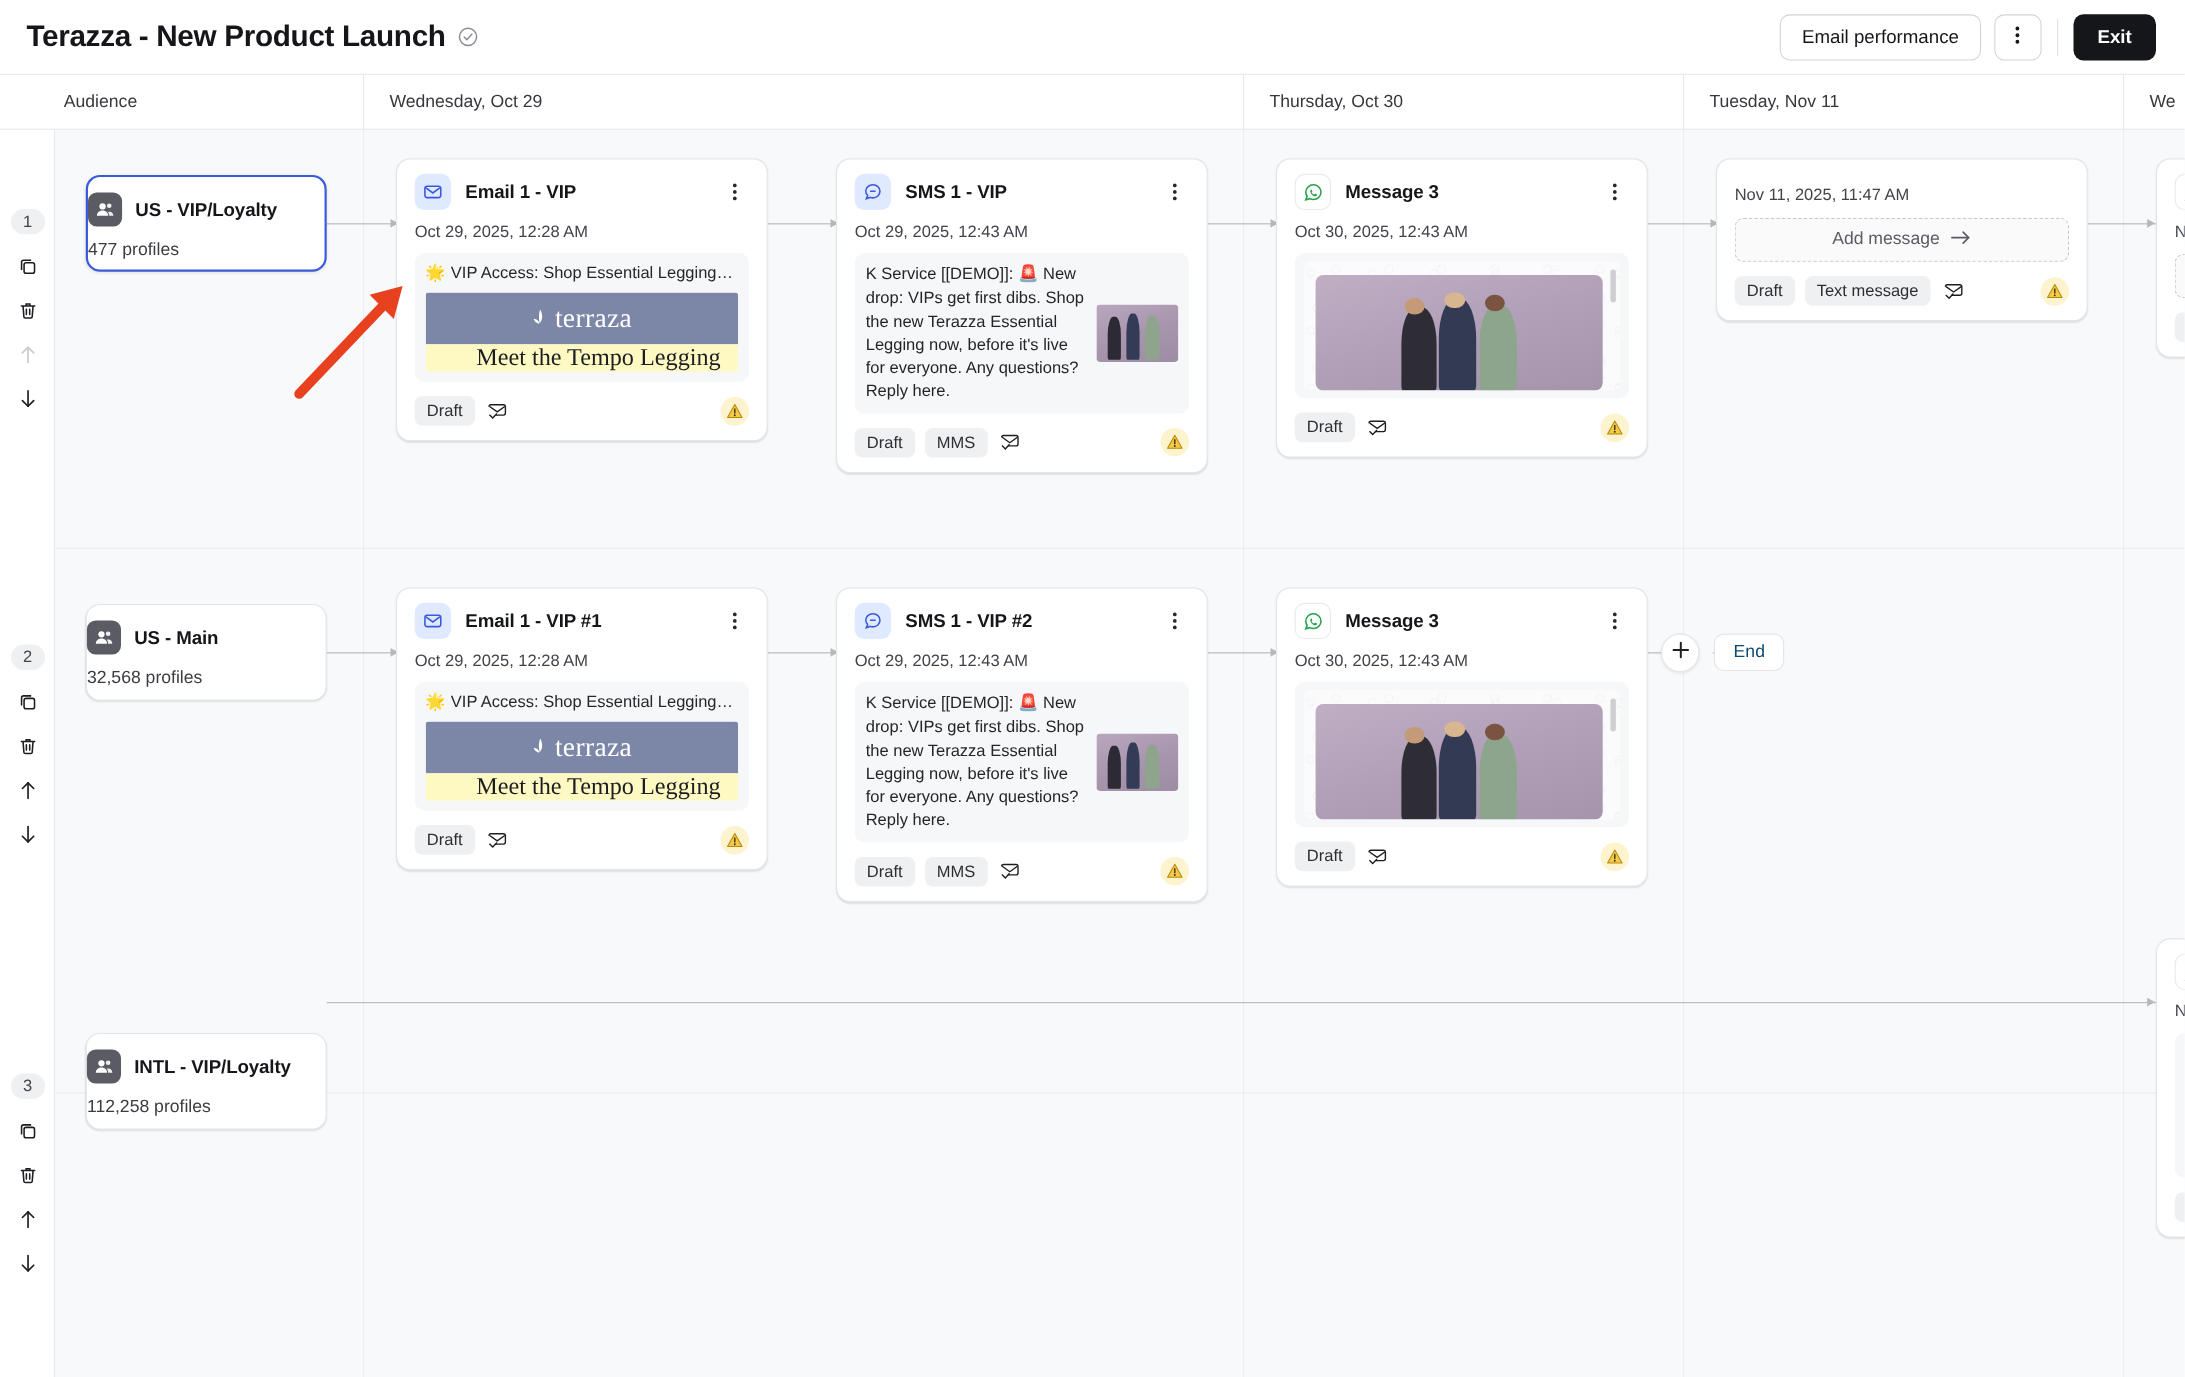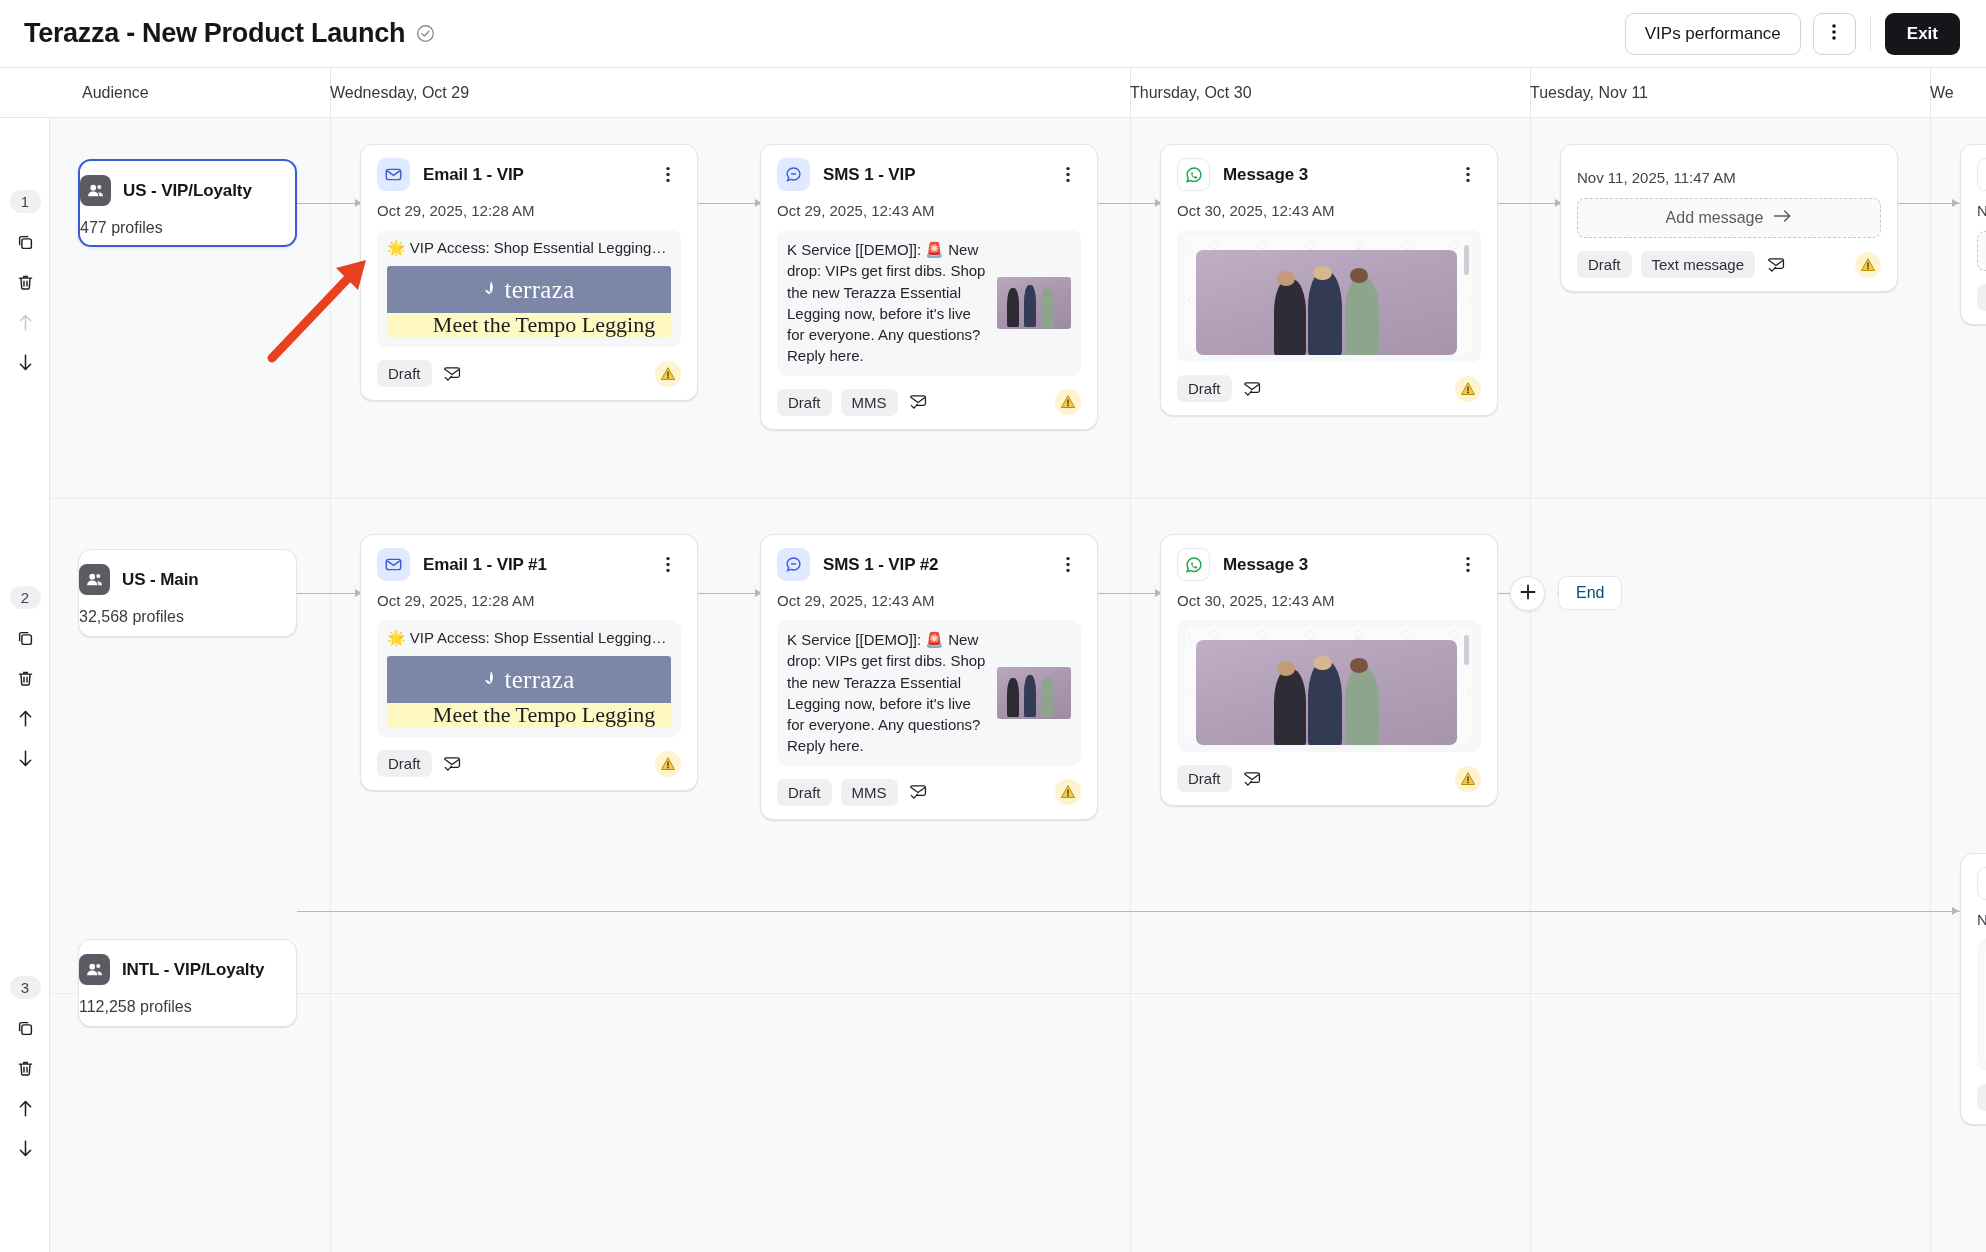--- a/index.html
+++ b/index.html
@@ -51,20 +51,21 @@
   .colhead {
     position: absolute; left: 0; top: 68px; width: 1986px; height: 50px;
     background: #ffffff;
     border-bottom: 1px solid #e7e7e9;
     z-index: 30;
   }
   .colhead-cell {
     position: absolute; top: 0; height: 50px;
     display: flex; align-items: center;
     font-size: 16px; color: #37383d;
+    padding-left: 24px;
     white-space: nowrap;
   }
   .colhead-sep { position: absolute; top: 0; width: 1px; height: 50px; background: #e7e7e9; }
 
   
   .canvas {
     position: absolute; left: 0; top: 118px; width: 1986px; height: 1134px;
     background: #f8f9fb;
     overflow: hidden;
   }
@@ -242,36 +243,36 @@
   <div style="display:flex;align-items:center;">
     <span class="flow-title">Terazza - New Product Launch</span>
     <span class="title-check">
       <svg width="19" height="19" viewBox="0 0 20 20">
           <circle cx="10" cy="10" r="8.2" fill="none" stroke="#8a8b92" stroke-width="1.4"></circle>
           <path d="M6.3 10.2l2.5 2.5 4.9-5.1" fill="none" stroke="#8a8b92" stroke-width="1.4" stroke-linecap="round" stroke-linejoin="round"></path>
         </svg>
     </span>
   </div>
   <div class="topbar-spacer"></div>
-  <button class="btn-outline">VIPs performance</button>
+  <button class="btn-outline">Email performance</button>
   <button class="btn-kebab">
     <span>
       <svg width="4" height="18" viewBox="0 0 4 18">
           <circle cx="2" cy="3" r="1.8" fill="#15161a"></circle>
           <circle cx="2" cy="9" r="1.8" fill="#15161a"></circle>
           <circle cx="2" cy="15" r="1.8" fill="#15161a"></circle>
         </svg>
     </span>
   </button>
   <div class="topbar-div"></div>
   <button class="btn-dark">Exit</button>
 </div>
 
 <div class="colhead">
-  <div class="colhead-cell" style="left:0;width:330px;padding-left:82px;">Audience</div>
+  <div class="colhead-cell" style="left:0;width:330px;padding-left:58px;">Audience</div>
   <div class="colhead-sep" style="left:330px;"></div>
   <div class="colhead-cell" style="left:330px;width:800px;">Wednesday, Oct 29</div>
   <div class="colhead-sep" style="left:1130px;"></div>
   <div class="colhead-cell" style="left:1130px;width:400px;">Thursday, Oct 30</div>
   <div class="colhead-sep" style="left:1530px;"></div>
   <div class="colhead-cell" style="left:1530px;width:400px;">Tuesday, Nov 11</div>
   <div class="colhead-sep" style="left:1930px;"></div>
   <div class="colhead-cell" style="left:1930px;width:56px;">We</div>
 </div>
 

